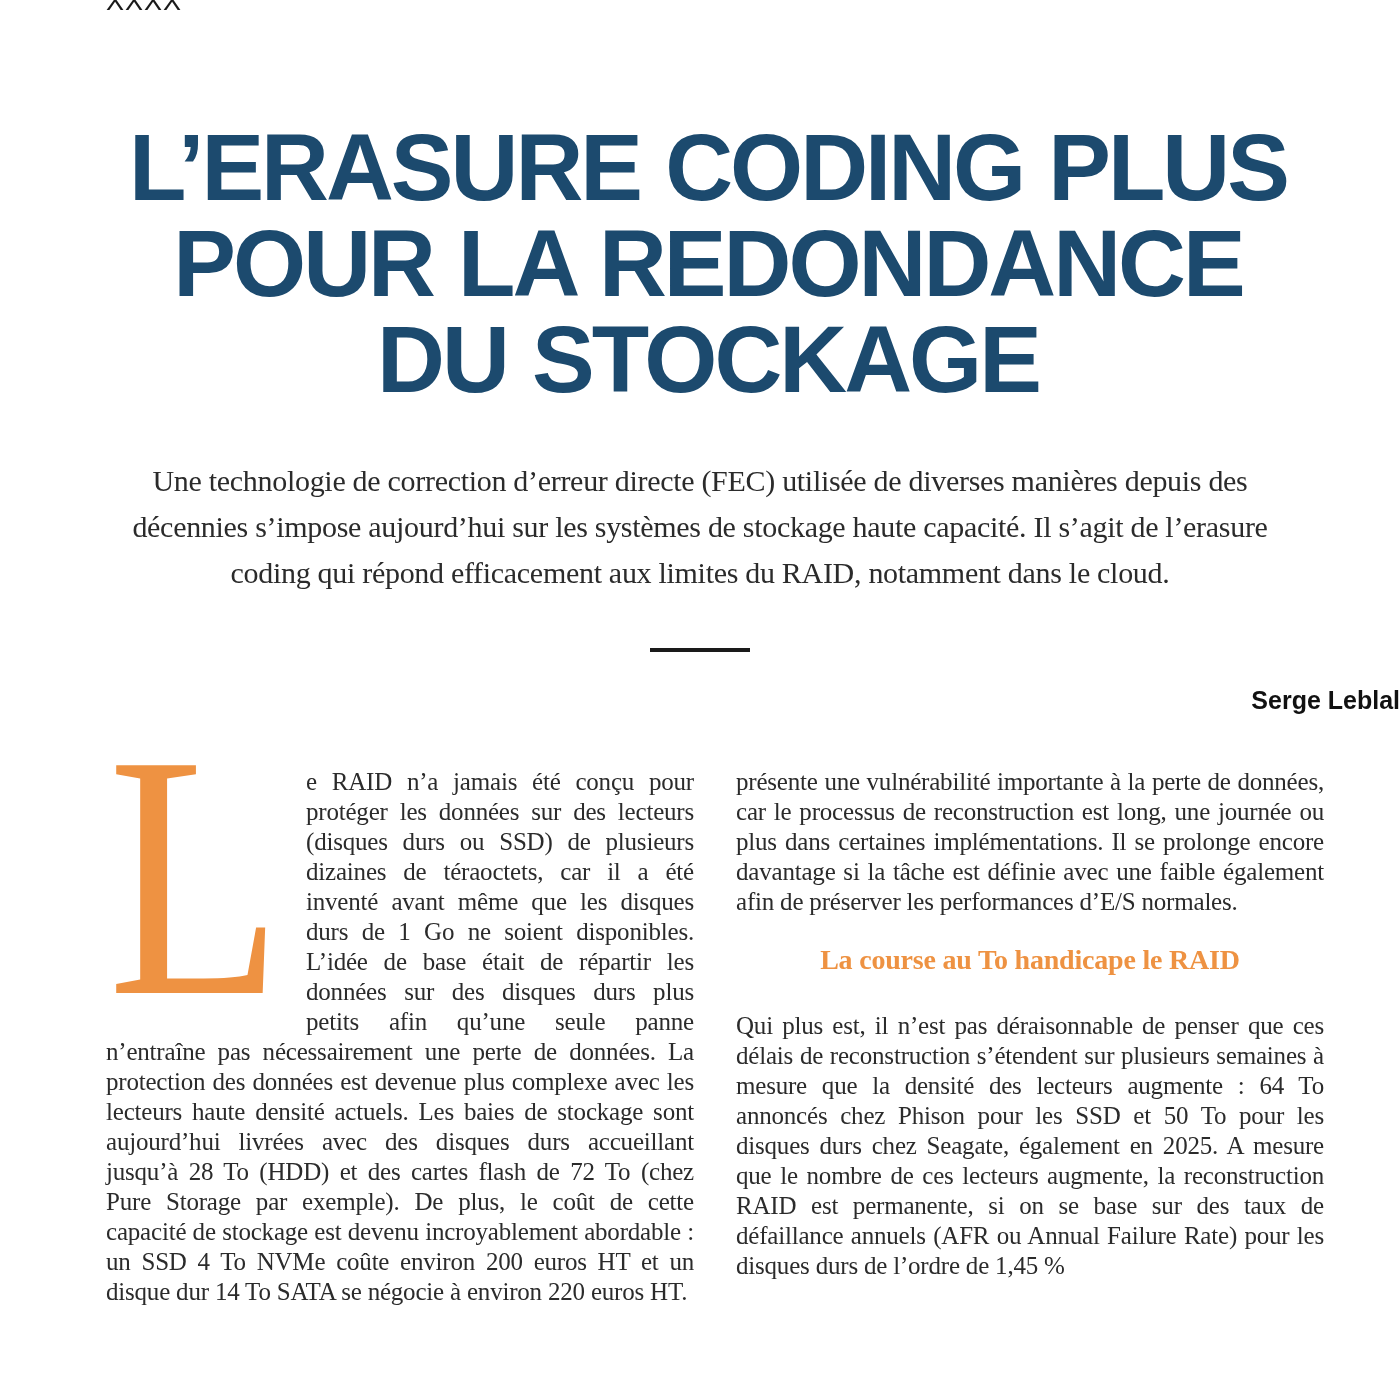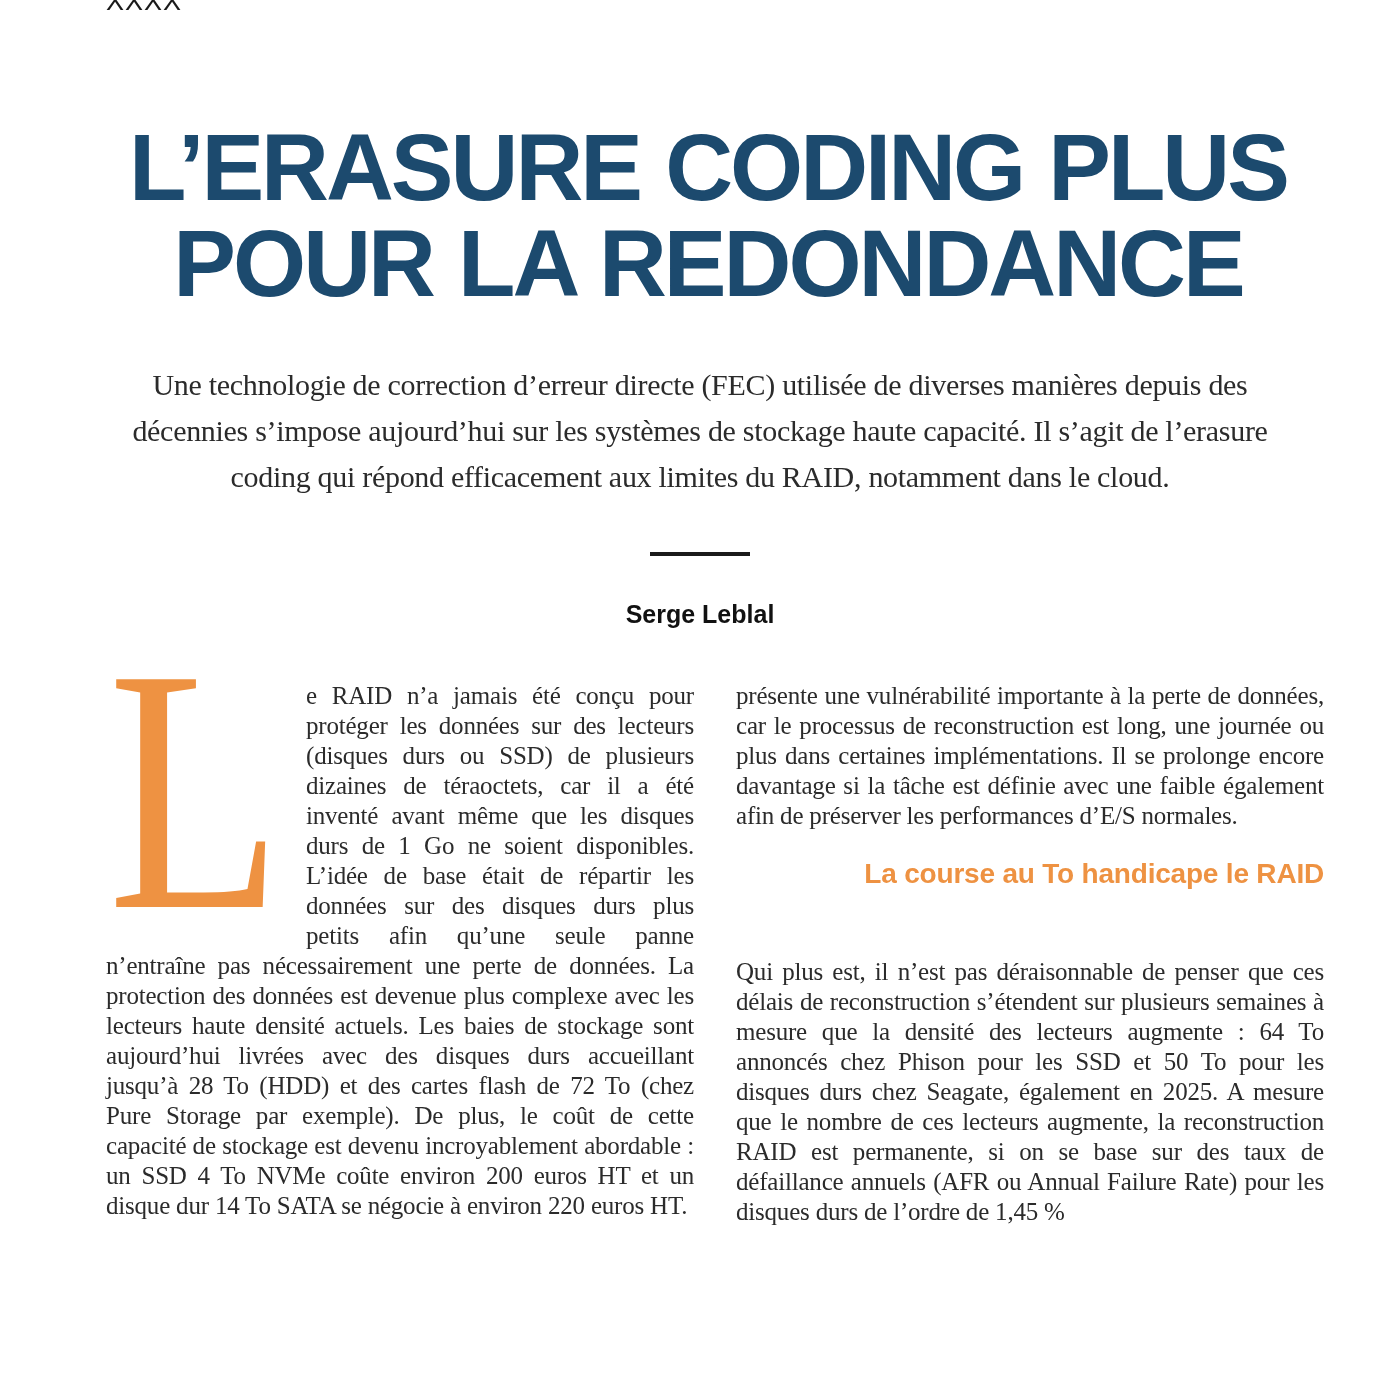--- a/index.html
+++ b/index.html
@@ -44,22 +44,22 @@
     line-height:46px;
     color:var(--ink);
     letter-spacing:-0.3px;
   }
   .divider{
     width:100px;height:0;
     border-top:4px solid #1a1a1a;
     margin:52px auto 0;
   }
   .author{
-    margin-top:44px;
-    text-align:center;
+    margin-top:34px;
+    text-align:right;
     font-family:"Liberation Sans", sans-serif;
     font-weight:700;
     font-size:25px;
     color:#111111;
   }
   .columns{
     display:flex;
     gap:42px;
     margin:52px 76px 0 106px;
   }
@@ -80,41 +80,42 @@
     font-family:"Liberation Serif", serif;
     font-size:348px;
     line-height:242px;
     color:var(--orange);
     transform:scaleX(0.82);
     transform-origin:0 50%;
     position:relative;
     top:-12px;
   }
   .section-heading{
-    font-family:Liberation Sans, sans-serif;
+    font-family:Liberation Serif, serif;
     font-weight:700;
     font-size:28px;
     line-height:30px;
     color:var(--orange);
-    text-align:right;
+    text-align:center;
     margin:28px 0 0 0;
   }
   .para{display:block;}
-  .para-after-heading{margin-top:68px;}
+  .para-after-heading{margin-top:36px;}
 </style>
 </head>
 <body>
 
 <div class="page">
 
   <div class="kicker">XXXX</div>
 
   <header class="title">
     <div class="title-line">L’ERASURE CODING PLUS</div>
     <div class="title-line">POUR LA REDONDANCE</div>
+    <div class="title-line">DU STOCKAGE</div>
   </header>
 
   <p class="standfirst">Une technologie de correction d’erreur directe (FEC) utilisée de diverses manières depuis des décennies s’impose aujourd’hui sur les systèmes de stockage haute capacité. Il s’agit de l’erasure coding qui répond efficacement aux limites du RAID, notamment dans le cloud.</p>
 
   <div class="divider"></div>
 
   <div class="author">Serge Leblal</div>
 
   <div class="columns">
 

